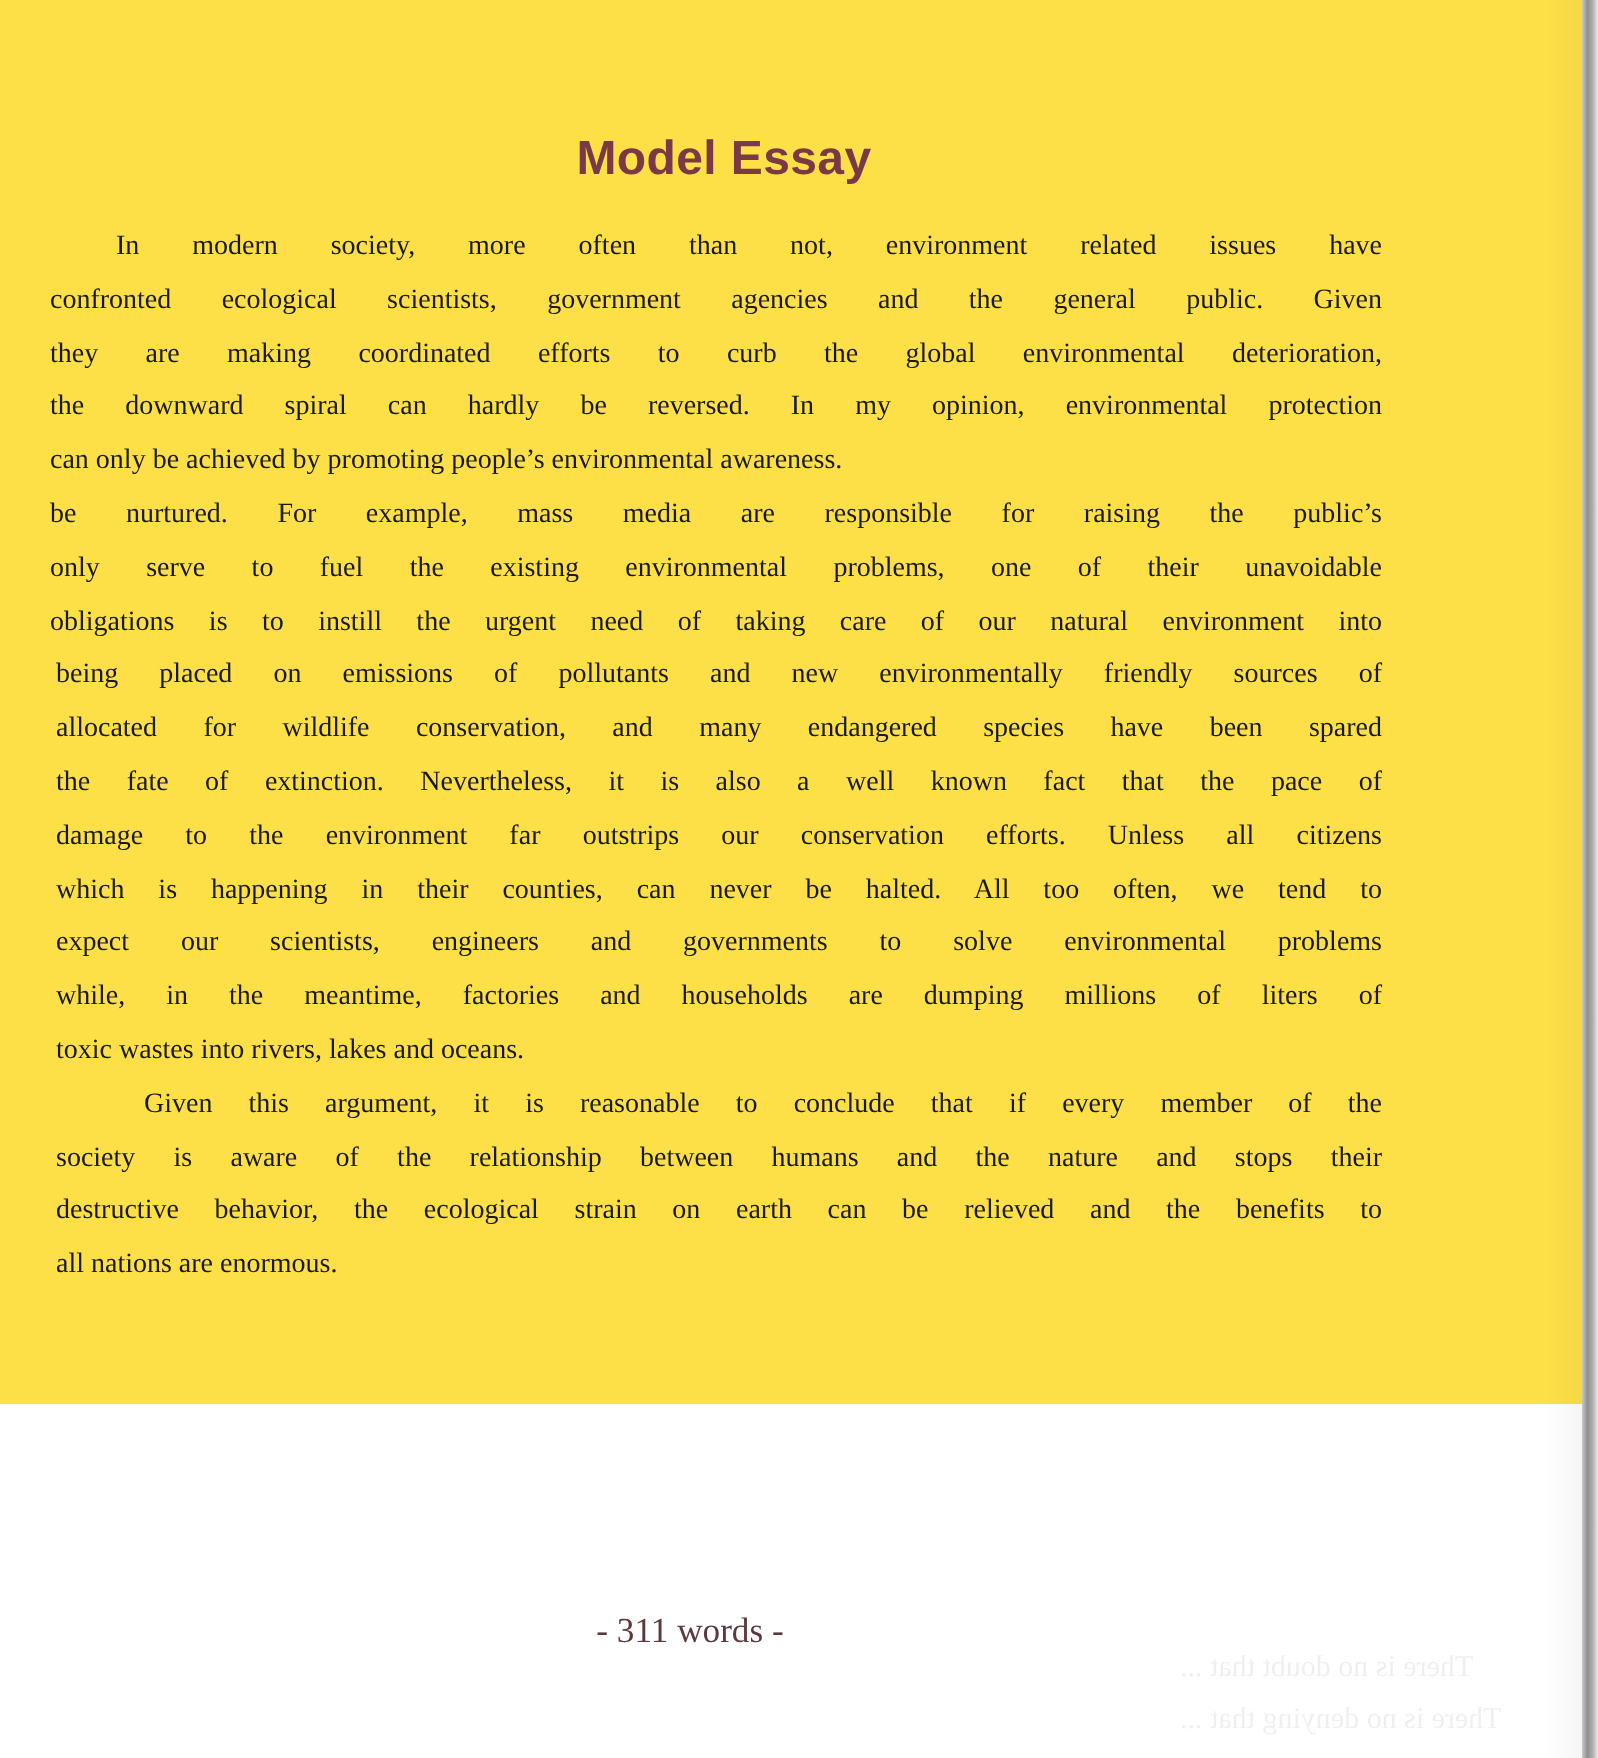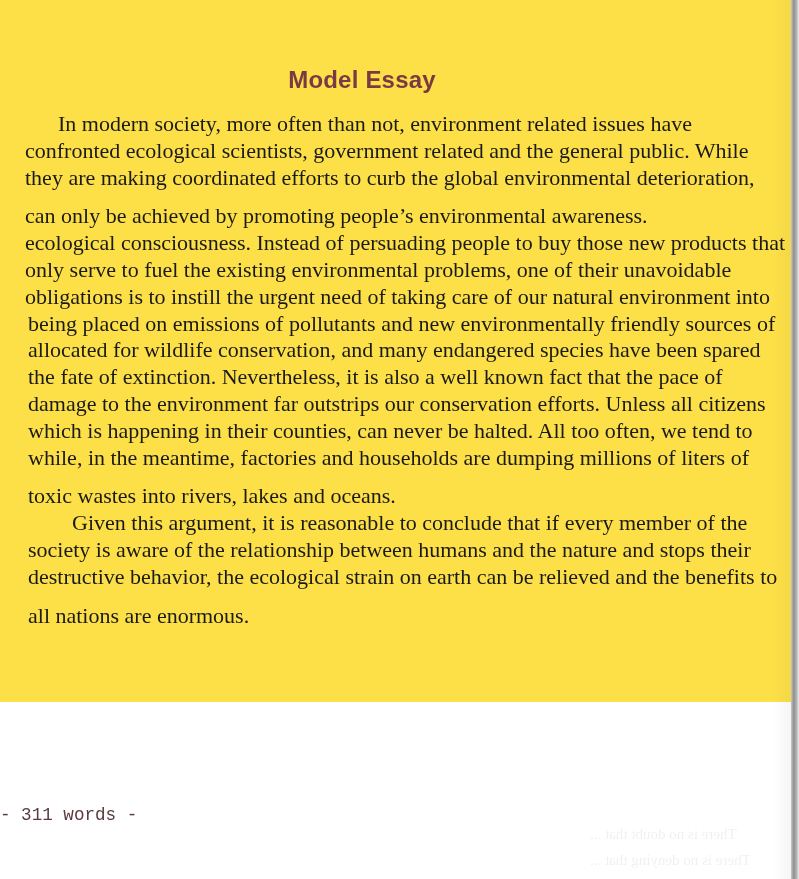--- a/index.html
+++ b/index.html
@@ -48,54 +48,53 @@
       font-size: 24px;
       color: #7a3a45;
       letter-spacing: 0.2px;
     }
     .essay {
       position: absolute;
       left: 25px;
       top: 111px;
       width: 666px;
       font-family: "Liberation Serif", serif;
-      font-size: 22px;
+      font-size: 14px;
       line-height: 26.8px;
       color: #1a1a1a;
     }
     .para {
       margin: 0;
     }
     .line {
       display: block;
       text-align: justify;
       text-align-last: justify;
       white-space: nowrap;
       overflow: visible;
     }
     .line.last {
       text-align-last: left;
-      margin-top: 12px;
     }
     .line.indent {
       padding-left: 33px;
     }
     .line.indent2 {
       padding-left: 47px;
     }
     .line.shift {
       padding-left: 3px;
     }
     .wordcount {
       position: absolute;
       left: 0;
       width: 690px;
       top: 805px;
-      text-align: left;
-      font-family: Liberation Mono, monospace;
+      text-align: center;
+      font-family: Liberation Serif, serif;
       font-size: 17.6px;
       color: #5a3a3e;
     }
     .ghost {
       position: absolute;
       font-family: "Liberation Serif", serif;
       font-size: 15px;
       color: #000;
       opacity: 0.06;
       white-space: nowrap;
@@ -112,37 +111,39 @@
 
   <div class="ghost" style="left:590px; top:826px;">There is no doubt that ...</div>
   <div class="ghost" style="left:590px; top:852px;">There is no denying that ...</div>
 
   <h1 class="title">Model Essay</h1>
 
   <div class="essay">
 
     <p class="para">
       <span class="line indent">In modern society, more often than not, environment related issues have</span>
-      <span class="line">confronted ecological scientists, government related and the general public. While</span>
+      <span class="line">confronted ecological scientists, government agencies and the general public. Given</span>
       <span class="line">they are making coordinated efforts to curb the global environmental deterioration,</span>
+      <span class="line">the downward spiral can hardly be reversed. In my opinion, environmental protection</span>
       <span class="line last">can only be achieved by promoting people’s environmental awareness.</span>
     </p>
 
     <p class="para">
-      <span class="line">ecological consciousness. Instead of persuading people to buy those new products that</span>
+      <span class="line">be nurtured. For example, mass media are responsible for raising the public’s</span>
       <span class="line">only serve to fuel the existing environmental problems, one of their unavoidable</span>
       <span class="line">obligations is to instill the urgent need of taking care of our natural environment into</span>
     </p>
 
     <p class="para">
       <span class="line shift">being placed on emissions of pollutants and new environmentally friendly sources of</span>
       <span class="line shift">allocated for wildlife conservation, and many endangered species have been spared</span>
       <span class="line shift">the fate of extinction. Nevertheless, it is also a well known fact that the pace of</span>
       <span class="line shift">damage to the environment far outstrips our conservation efforts. Unless all citizens</span>
       <span class="line shift">which is happening in their counties, can never be halted. All too often, we tend to</span>
+      <span class="line shift">expect our scientists, engineers and governments to solve environmental problems</span>
       <span class="line shift">while, in the meantime, factories and households are dumping millions of liters of</span>
       <span class="line shift last">toxic wastes into rivers, lakes and oceans.</span>
     </p>
 
     <p class="para">
       <span class="line indent2">Given this argument, it is reasonable to conclude that if every member of the</span>
       <span class="line shift">society is aware of the relationship between humans and the nature and stops their</span>
       <span class="line shift">destructive behavior, the ecological strain on earth can be relieved and the benefits to</span>
       <span class="line shift last">all nations are enormous.</span>
     </p>

